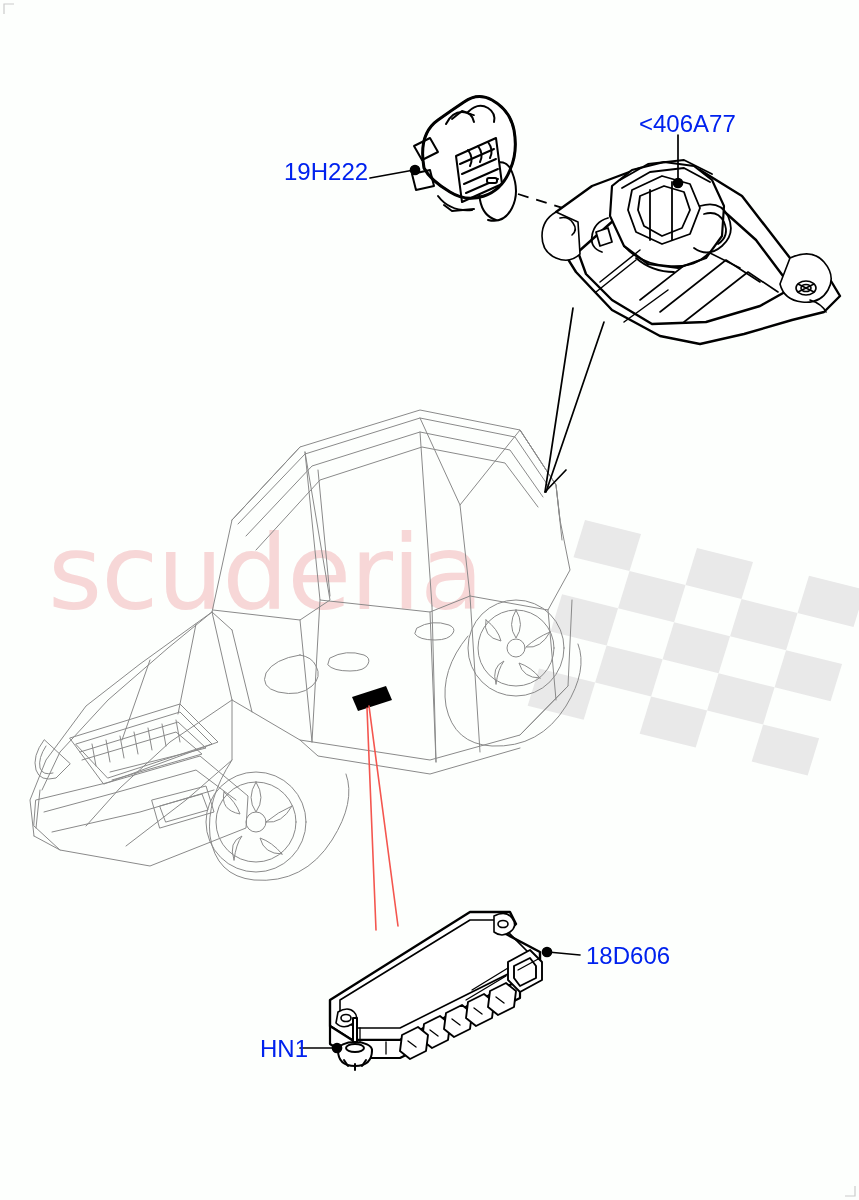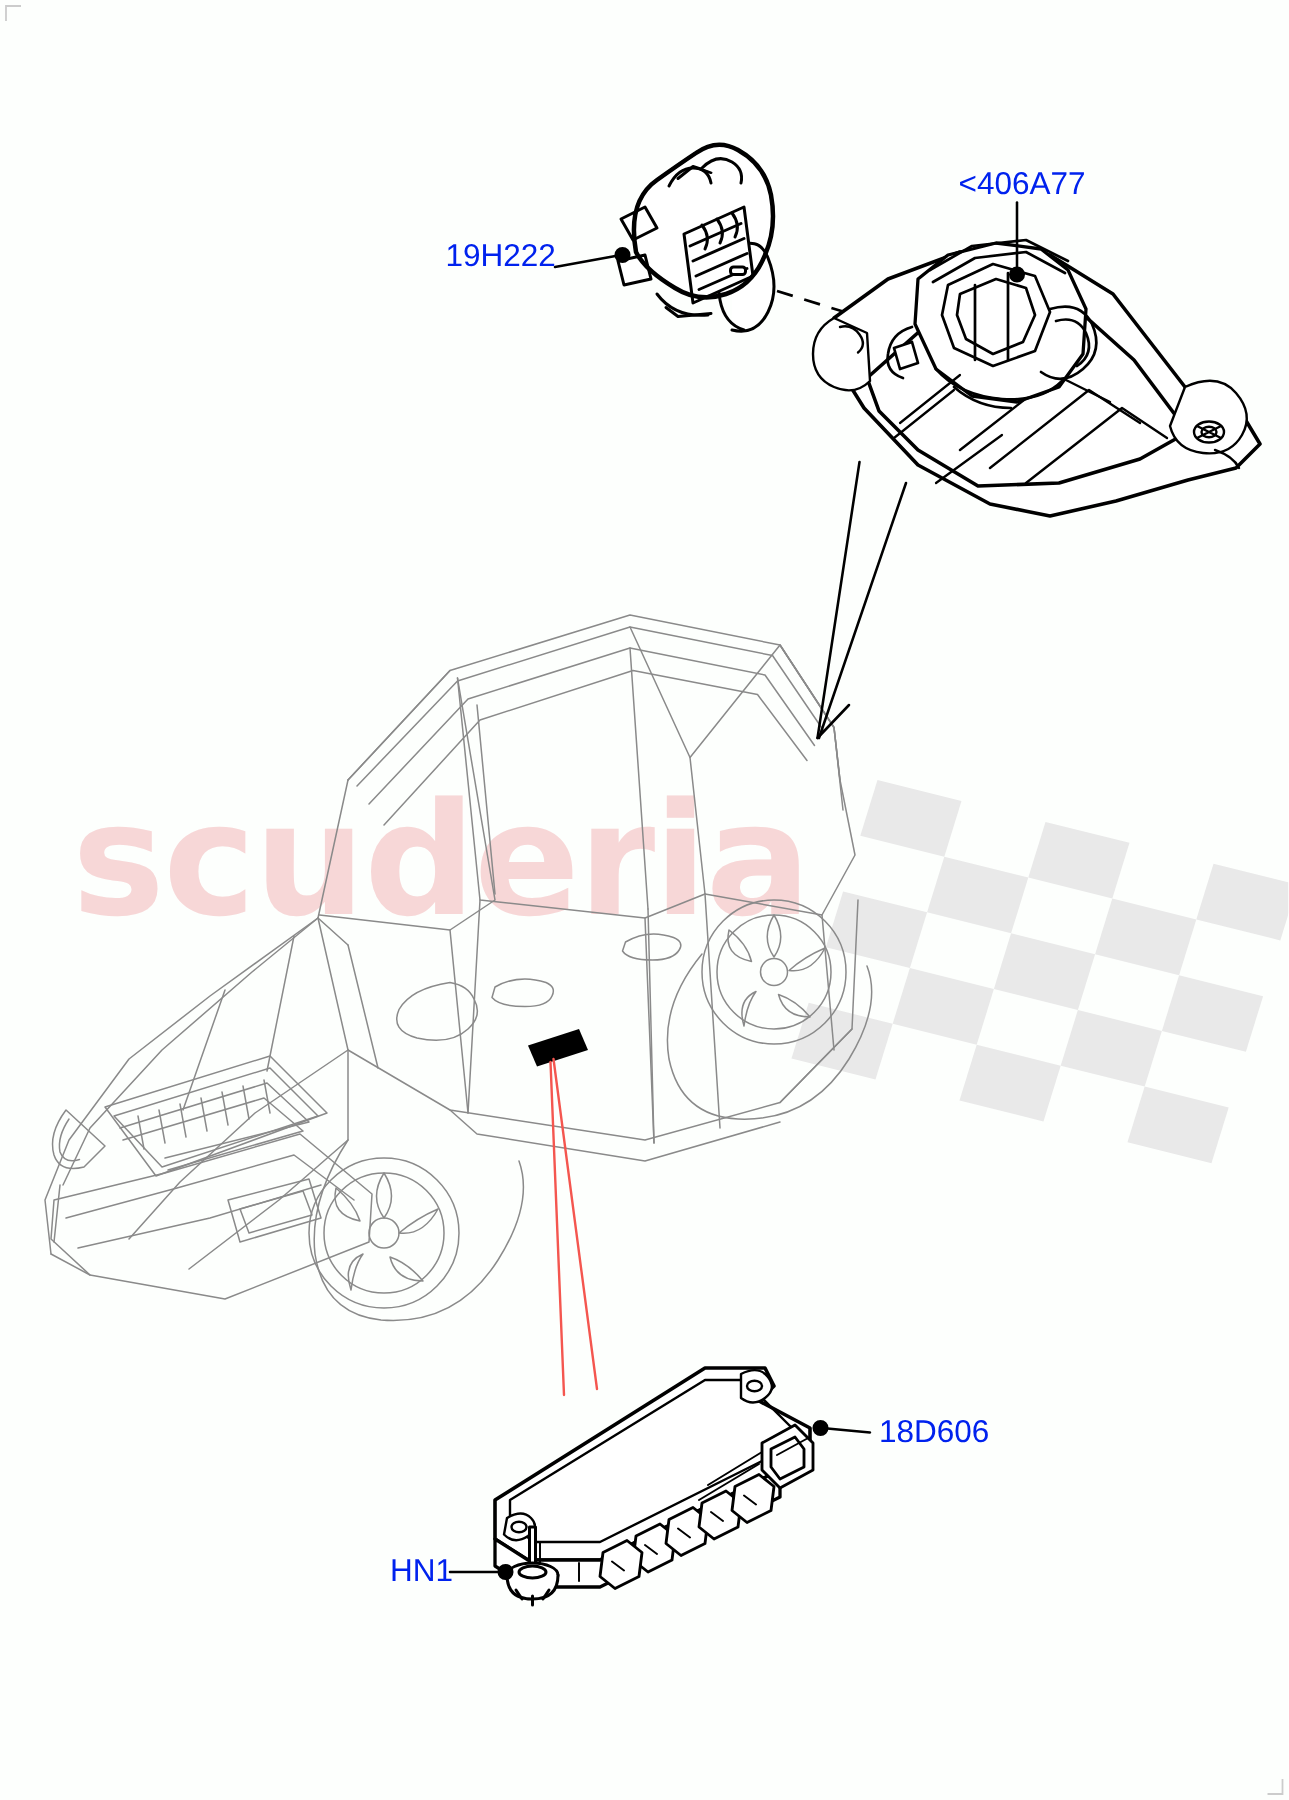--- a/index.html
+++ b/index.html
@@ -20,38 +20,38 @@
     position: absolute;
     left: 0;
     top: 0;
     width: 859px;
     height: 1200px;
   }
   .label {
     position: absolute;
     color: #0022ee;
     font-family: "Liberation Sans", sans-serif;
-    font-size: 21px;
+    font-size: 24px;
     font-weight: 400;
     letter-spacing: 0px;
     white-space: nowrap;
     line-height: 1;
   }
-  #label-19h222 { left: 297px; top: 160px; }
+  #label-19h222 { left: 284px; top: 160px; }
   #label-406a77 { left: 639px; top: 112px; }
   #label-18d606 { left: 586px; top: 944px; text-align: right; }
   #label-hn1    { left: 260px; top: 1037px; }
 
   .wm-scuderia {
     position: absolute;
     left: 48px;
     top: 521px;
     font-family: "DejaVu Sans", sans-serif;
     font-size: 104px;
-    font-weight: 700;
+    font-weight: 400;
     color: #f7d7d7;
     letter-spacing: -1px;
     white-space: nowrap;
     line-height: 1;
   }
   .wm-carparts {
     position: absolute;
     left: 58px;
     top: 634px;
     font-family: "DejaVu Sans", sans-serif;

